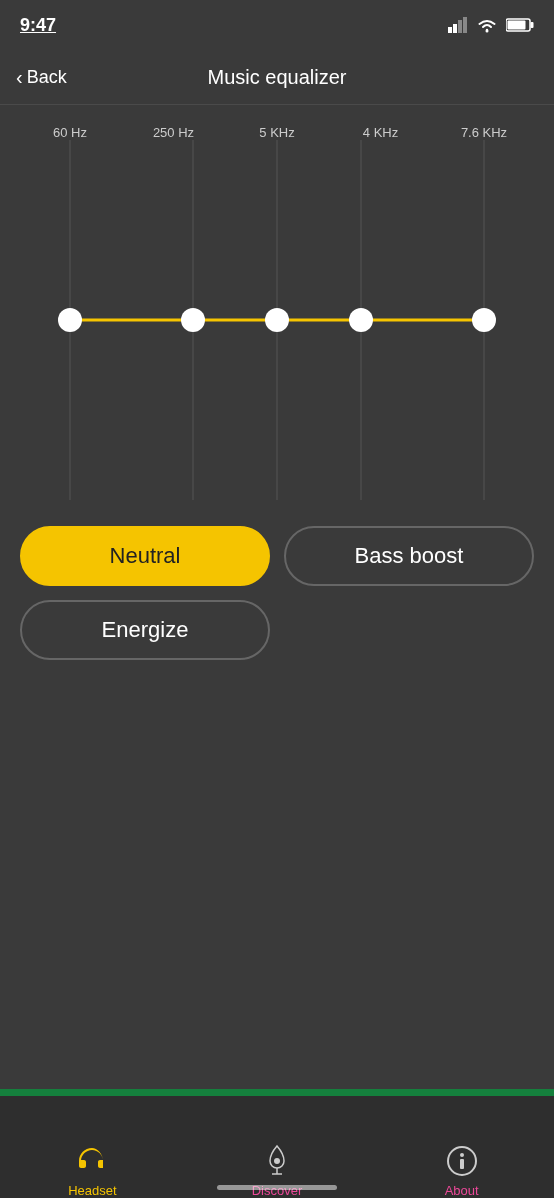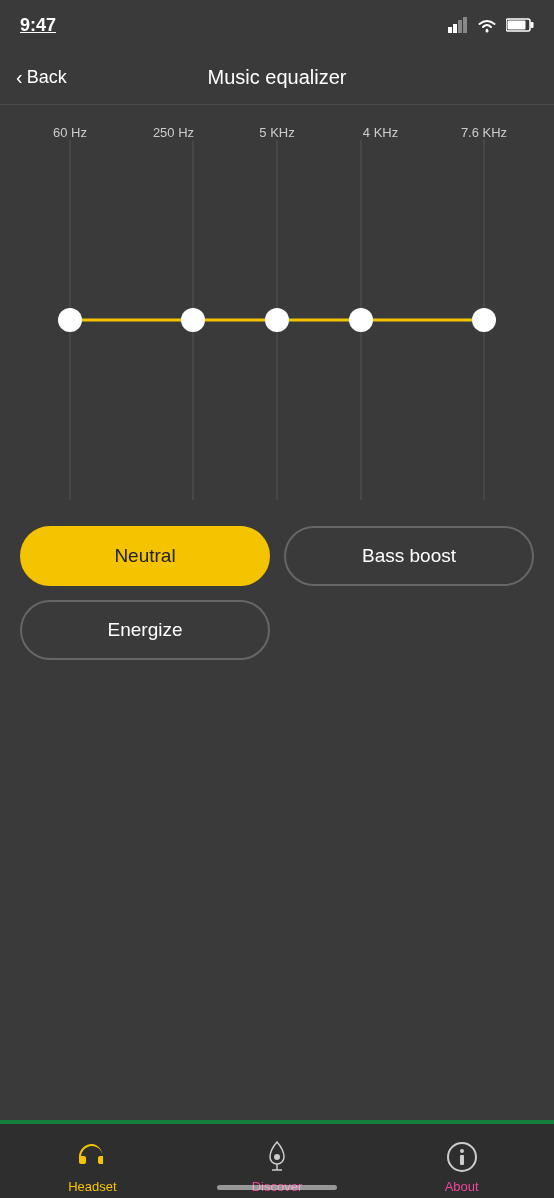--- a/index.html
+++ b/index.html
@@ -119,21 +119,21 @@
       display: grid;
       grid-template-columns: 1fr 1fr;
       gap: 14px;
     }
     .preset-btn {
       height: 60px;
       border-radius: 30px;
       border: 2px solid #666666;
       background: transparent;
       color: #ffffff;
-      font-size: 19px;
+      font-size: 22px;
       font-weight: 400;
       cursor: pointer;
       display: flex;
       align-items: center;
       justify-content: center;
     }
     .preset-btn.active {
       background: #f5c400;
       border-color: #f5c400;
       color: #222222;
@@ -142,25 +142,25 @@
     .preset-btn.neutral-btn {
       grid-column: 1;
     }
 
     
     .bottom-nav {
       position: absolute;
       bottom: 0;
       left: 0;
       right: 0;
-      height: 78px;
+      height: 109px;
       background: #2e2e2e;
-      border-top: 4px solid #15803d;
-      display: flex;
-      align-items: center;
+      border-top: 7px solid #15803d;
+      display: flex;
+      align-items: flex-end;
       padding-top: 10px;
     }
     .nav-item {
       flex: 1;
       display: flex;
       flex-direction: column;
       align-items: center;
       gap: 4px;
       cursor: pointer;
     }

